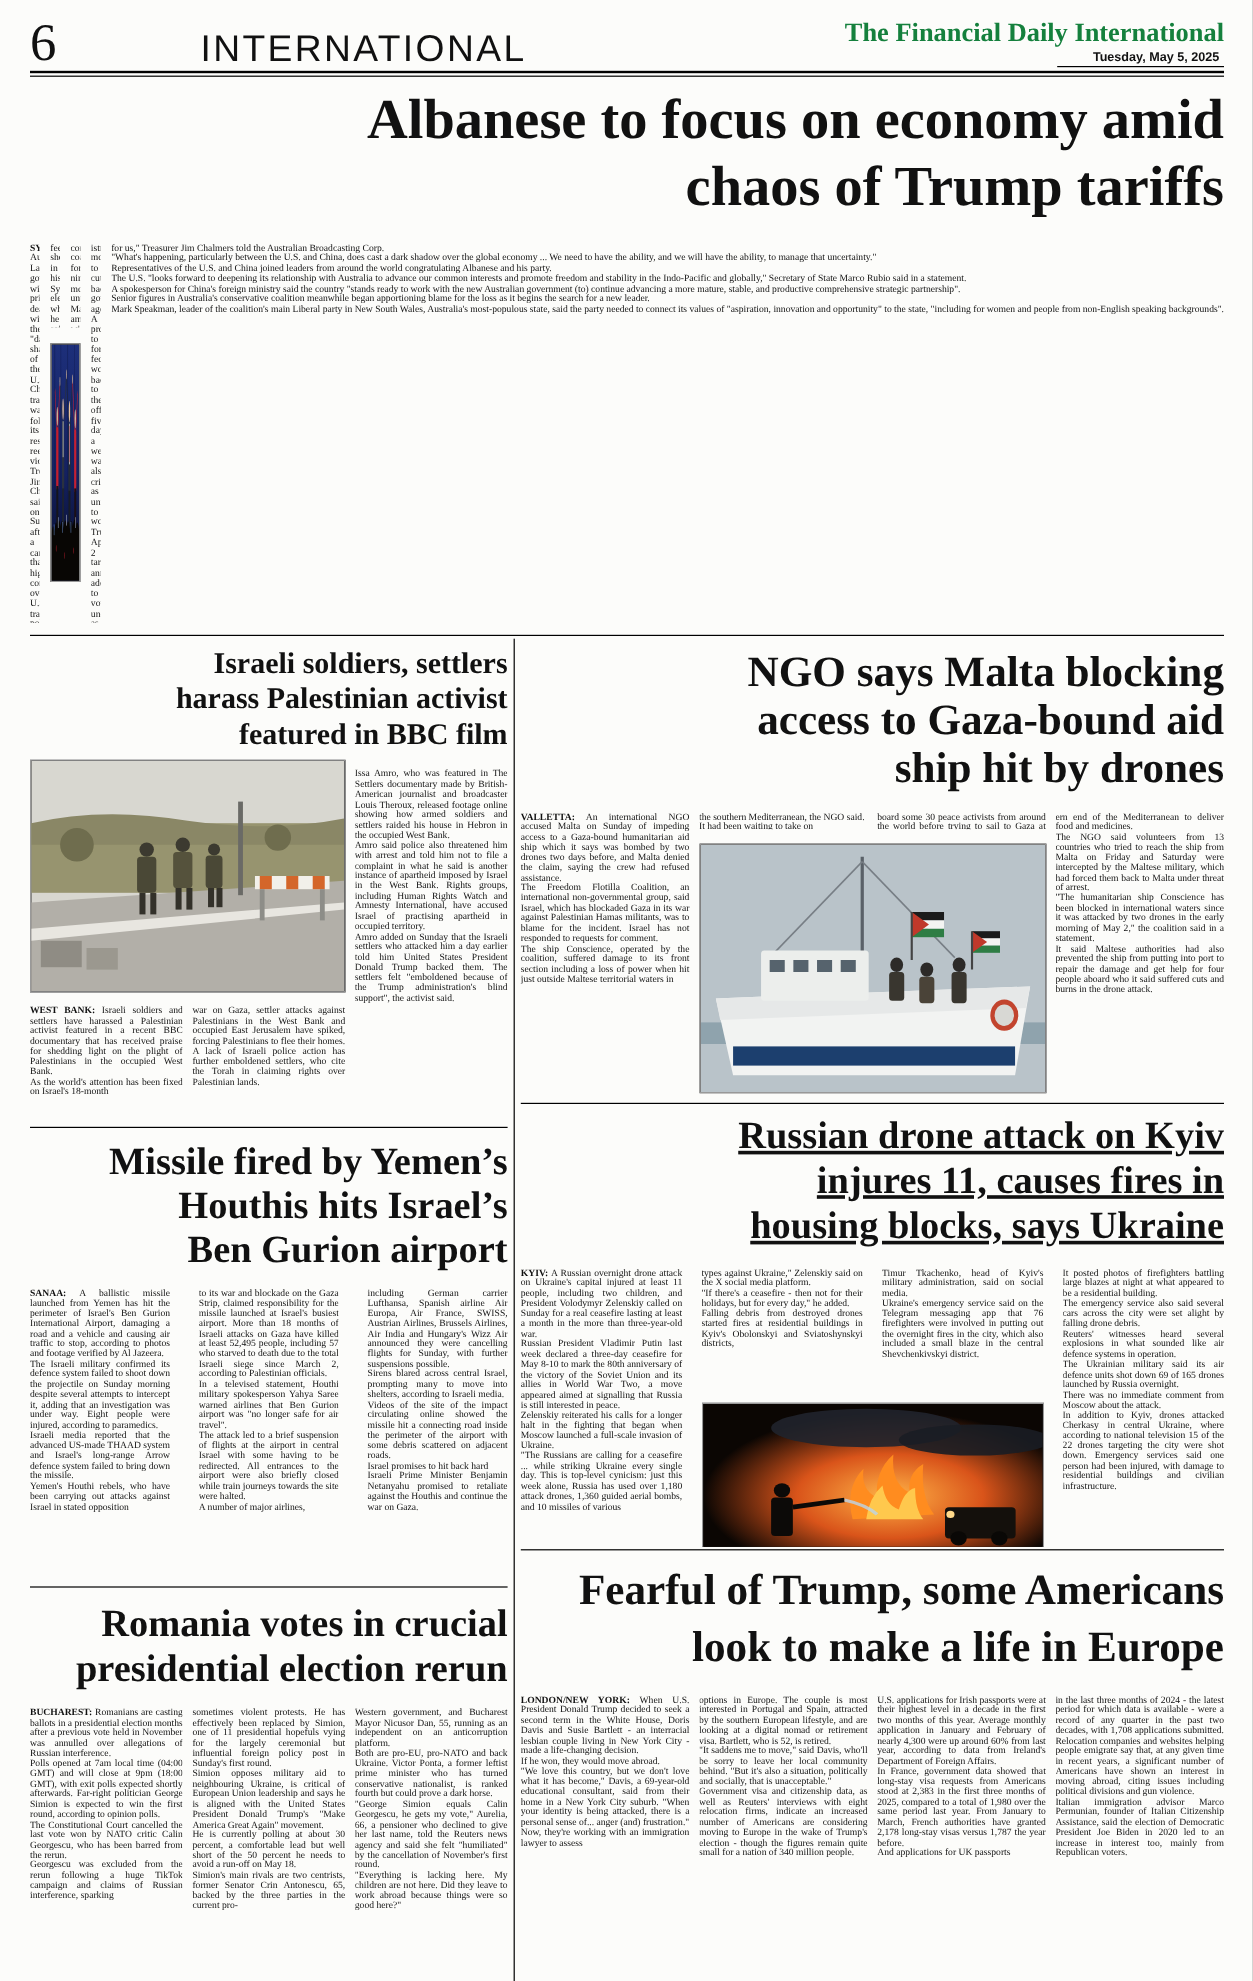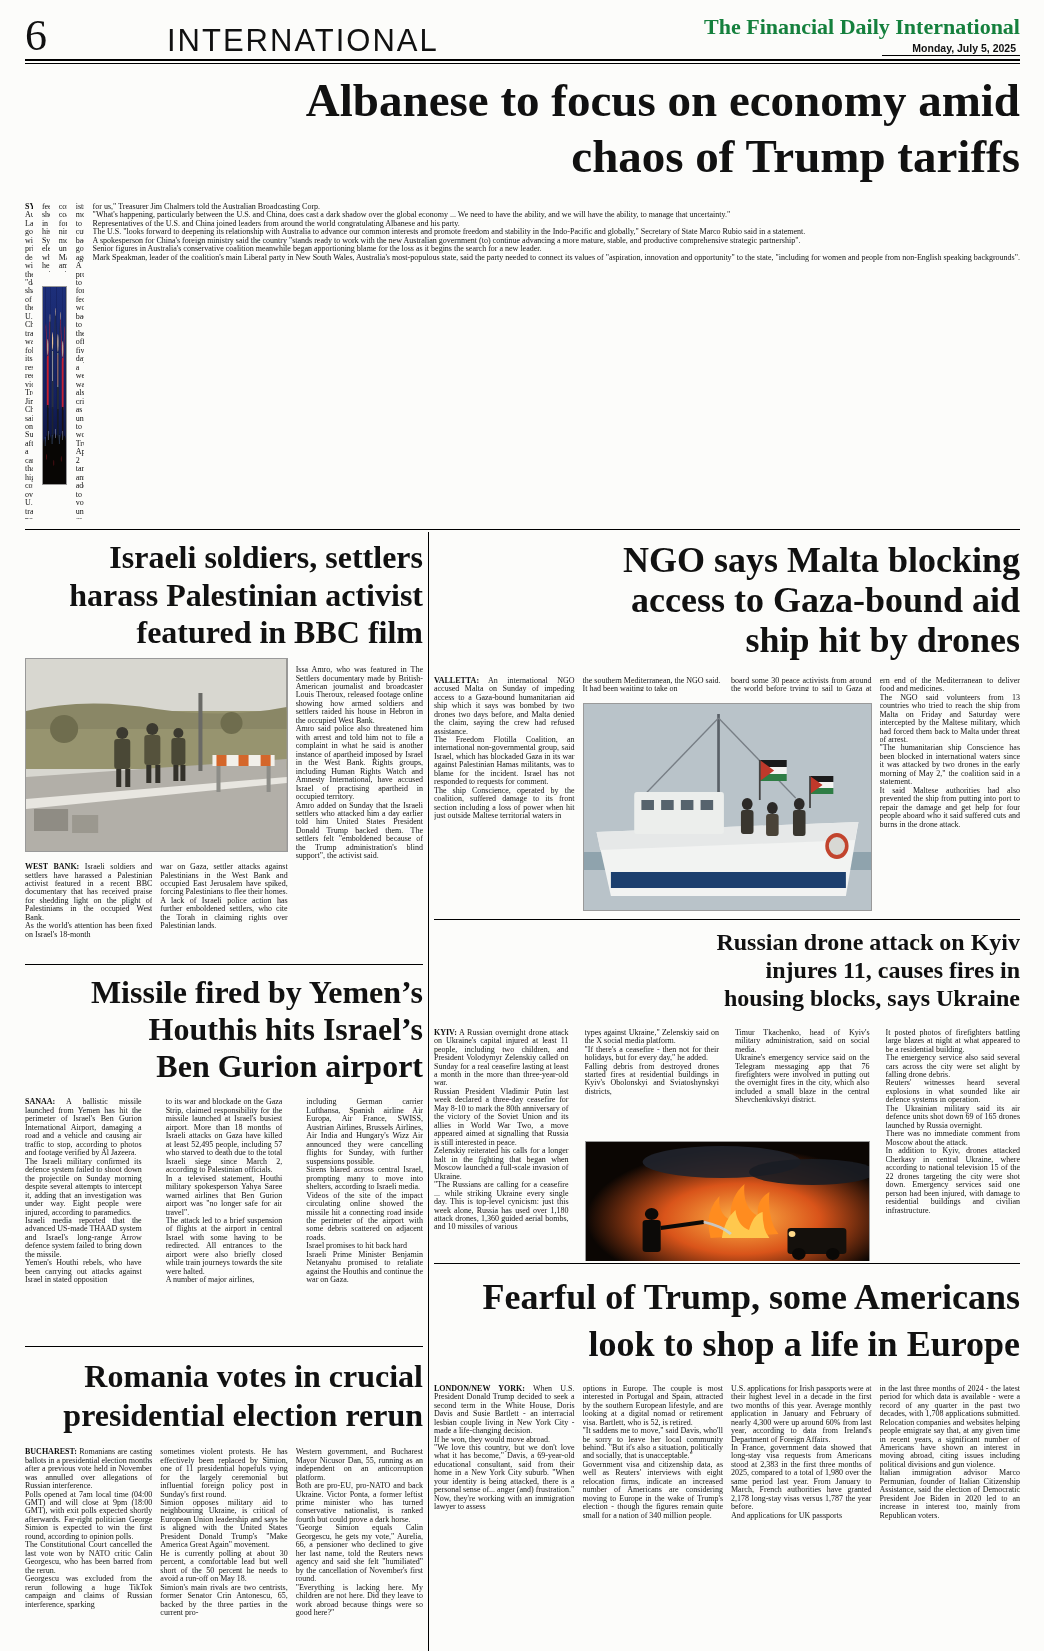--- a/index.html
+++ b/index.html
@@ -13,24 +13,24 @@
            margin-left:120px;line-height:1;}
   .mast{margin-left:auto;text-align:right;}
   .mast-title{color:#15803d;font-weight:bold;font-size:22px;line-height:1;}
   .mast-date{font-family:"Liberation Sans",sans-serif;font-weight:bold;font-size:10.5px;
              border-bottom:1px solid #000;display:inline-block;padding:2px 4px 1px 30px;}
   .dblrule{border-top:2px solid #000;border-bottom:1px solid #000;height:2px;margin-top:3px;}
   .rule{border-top:1px solid #000;margin:2px 0;}
   
   .hl{font-weight:bold;text-align:right;white-space:pre-line;margin:0;}
   .hl1{font-size:47px;line-height:1.2;padding:8px 0 10px;}
-  .hl2{font-size:32px;line-height:1.18;padding:7px 0 6px;}
+  .hl2{font-size:25px;line-height:1.18;padding:7px 0 6px;}
   .hl3{font-size:36px;line-height:1.12;padding:8px 0 8px;}
   .hl4{font-size:32px;line-height:1.15;padding:7px 0 6px;}
-  .hl5{font-size:24px;line-height:1.18;padding:6px 0 8px;}
+  .hl5{font-size:32px;line-height:1.18;padding:6px 0 8px;text-decoration:underline;}
   .hl6{font-size:32px;line-height:1.2;padding:8px 0 6px;}
   .hl7{font-size:36px;line-height:1.32;padding:8px 0 8px;}
   
   .coltext{font-size:8px;line-height:1.06;text-align:justify;white-space:pre-line;overflow:hidden;}
   .dl{font-weight:bold;}
   .ph{border:1px solid #999;overflow:hidden;background:#222;}
   .ph svg{display:block;width:100%;height:100%;}
   
   .b1{display:grid;grid-template-columns:repeat(4,1fr);column-gap:9px;row-gap:5px;
       grid-template-rows:86px auto;height:332px;overflow:hidden;}
@@ -62,21 +62,21 @@
 </head>
 <body>
 
 <div class="page">
 
   <div class="hdr">
     <div class="pagenum">6</div>
     <div class="section">INTERNATIONAL</div>
     <div class="mast">
       <div class="mast-title">The Financial Daily International</div>
-      <div class="mast-date">Monday, July 5, 2025</div>
+      <div class="mast-date">Tuesday, May 5, 2025</div>
     </div>
   </div>
   <div class="dblrule"></div>
 
   <section>
     <h1 class="hl hl1">Albanese to focus on economy amid
 chaos of Trump tariffs</h1>
     <div class="b1">
       <p class="coltext c1"><strong class="dl">SYDNEY:</strong> <span>Australia's Labor government will prioritise dealing with the "dark shadow" of the U.S.-China trade war following its resounding reelection victory, Treasurer Jim Chalmers said on Sunday, after a campaign that highlighted concerns over U.S. trade policy and the global economy.
 Labor Party leader Anthony Albanese, Australia's first prime minister to win a second consecutive term in two decades, promised in remarks on Sunday that he would run a disciplined and orderly government, stressing that Australians had voted for unity.
@@ -369,21 +369,21 @@
 The Ukrainian military said its air defence units shot down 69 of 165 drones launched by Russia overnight.
 There was no immediate comment from Moscow about the attack.
 In addition to Kyiv, drones attacked Cherkasy in central Ukraine, where according to national television 15 of the 22 drones targeting the city were shot down. Emergency services said one person had been injured, with damage to residential buildings and civilian infrastructure.</p>
         </div>
       </section>
 
       <div class="rule"></div>
 
       <section>
         <h2 class="hl hl7">Fearful of Trump, some Americans
-look to shop a life in Europe</h2>
+look to make a life in Europe</h2>
         <div class="b7">
           <p class="coltext col"><strong class="dl">LONDON/NEW YORK:</strong> <span>When U.S. President Donald Trump decided to seek a second term in the White House, Doris Davis and Susie Bartlett - an interracial lesbian couple living in New York City - made a life-changing decision.
 If he won, they would move abroad.
 "We love this country, but we don't love what it has become," Davis, a 69-year-old educational consultant, said from their home in a New York City suburb. "When your identity is being attacked, there is a personal sense of... anger (and) frustration."
 Now, they're working with an immigration lawyer to assess</span></p>
           <p class="coltext col">options in Europe. The couple is most interested in Portugal and Spain, attracted by the southern European lifestyle, and are looking at a digital nomad or retirement visa. Bartlett, who is 52, is retired.
 "It saddens me to move," said Davis, who'll be sorry to leave her local community behind. "But it's also a situation, politically and socially, that is unacceptable."
 Government visa and citizenship data, as well as Reuters' interviews with eight relocation firms, indicate an increased number of Americans are considering moving to Europe in the wake of Trump's election - though the figures remain quite small for a nation of 340 million people.</p>
           <p class="coltext col">U.S. applications for Irish passports were at their highest level in a decade in the first two months of this year. Average monthly application in January and February of nearly 4,300 were up around 60% from last year, according to data from Ireland's Department of Foreign Affairs.
 In France, government data showed that long-stay visa requests from Americans stood at 2,383 in the first three months of 2025, compared to a total of 1,980 over the same period last year. From January to March, French authorities have granted 2,178 long-stay visas versus 1,787 the year before.

